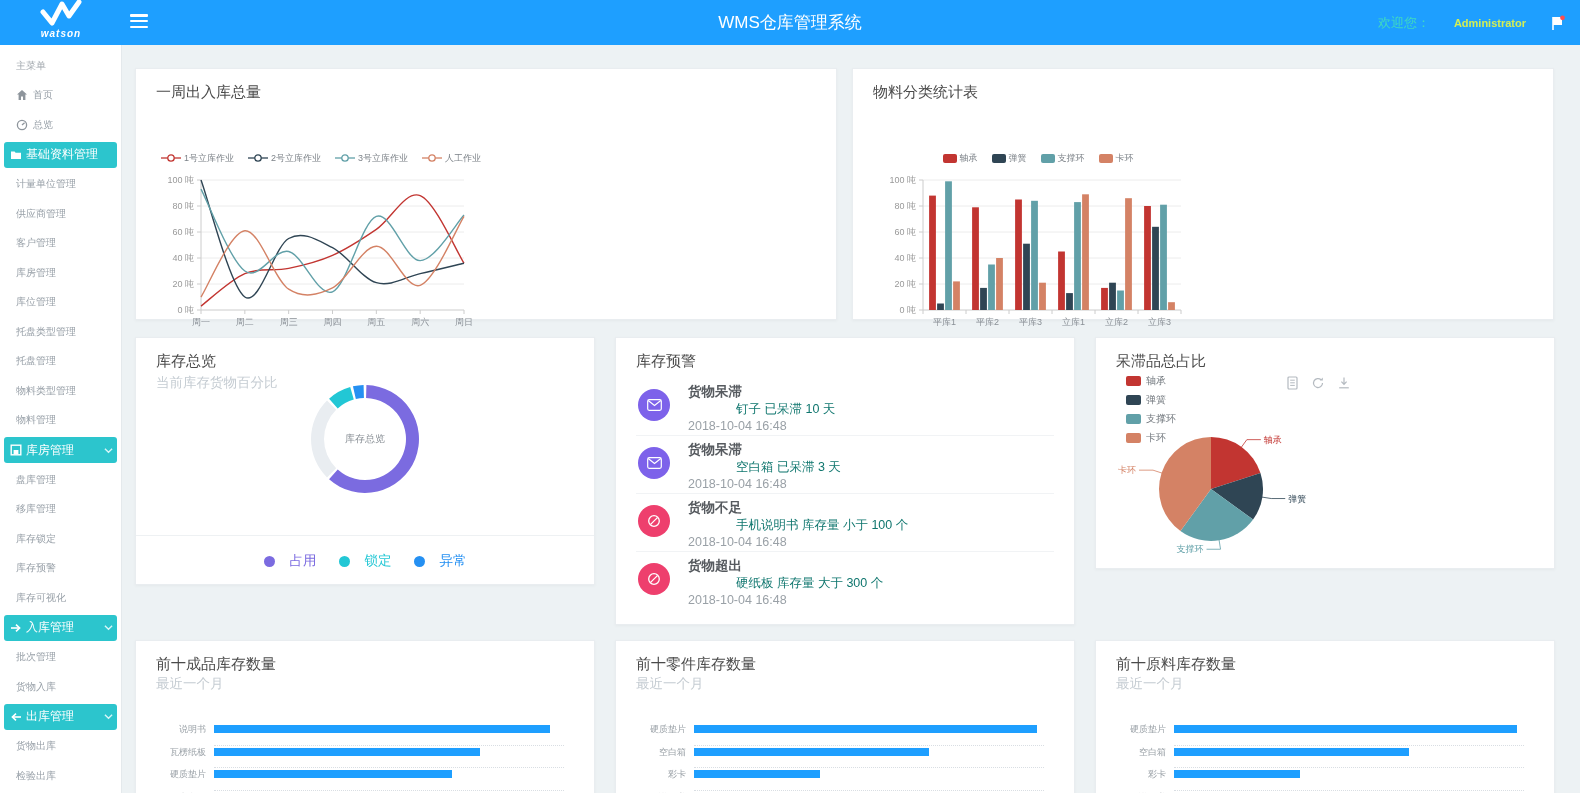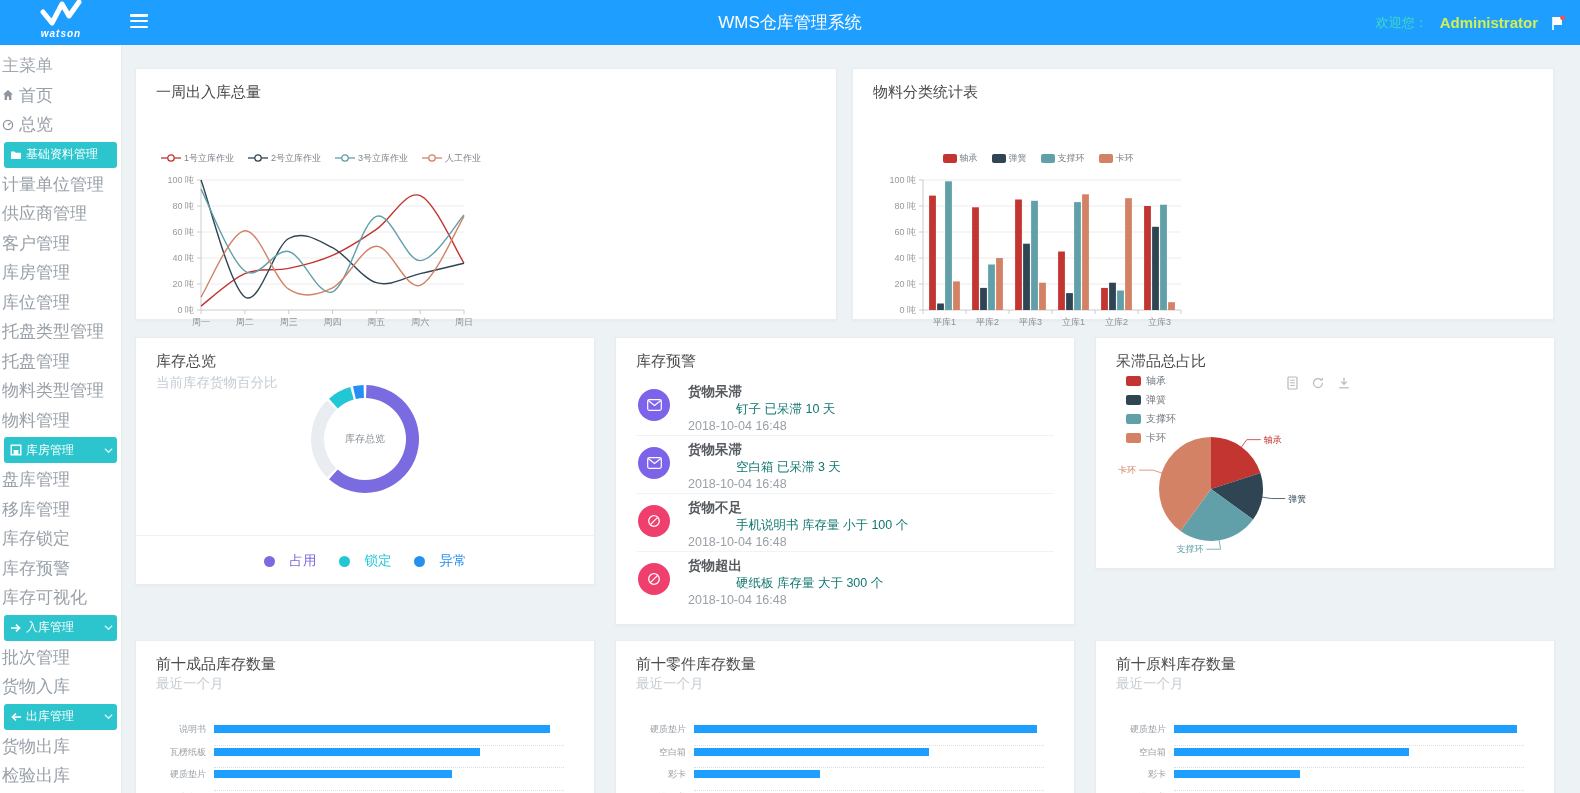--- a/index.html
+++ b/index.html
@@ -6,27 +6,27 @@
   #app{position:relative;width:1580px;height:793px;overflow:hidden;background:#edf2f4;
        font-family:"Liberation Sans","DejaVu Sans",sans-serif;-webkit-font-smoothing:antialiased;}
   
   #header{position:absolute;left:0;top:0;width:1580px;height:45px;background:#1e9fff;z-index:5;}
   #logo{position:absolute;left:0;top:0;width:122px;height:45px;text-align:center;}
   #logo .brand{display:block;color:#fff;font-size:10px;font-weight:bold;font-style:italic;letter-spacing:1px;margin-top:-4px;}
   #hamburger{position:absolute;left:130px;top:14px;width:20px;height:17px;cursor:pointer;}
   #hamburger span{display:block;width:18px;height:2.6px;background:#fff;border-radius:1px;margin-bottom:3.2px;}
   #header-title{position:absolute;left:0;right:0;top:0;height:30px;line-height:45px;text-align:center;
                 color:#fff;font-size:17px;}
-  #header-right{position:absolute;right:14px;top:0;height:45px;display:flex;align-items:center;gap:12px;}
+  #header-right{position:absolute;right:14px;top:0;height:45px;display:flex;align-items:center;gap:24px;}
   #welcome{color:#3fd9c1;font-size:13px;}
-  #username{color:#d3ee55;font-size:15px;font-weight:bold;}
+  #username{color:#d3ee55;font-size:11px;font-weight:bold;}
   
   #sidebar{position:absolute;left:0;top:45px;width:122px;height:748px;background:#fff;
            border-right:1px solid #e4e9ec;overflow:hidden;padding-top:6px;box-sizing:border-box;z-index:4;}
-  .side-row{height:29.5px;display:flex;align-items:center;font-size:17px;color:#98a0a8;padding-left:2px;cursor:pointer;}
+  .side-row{height:29.5px;display:flex;align-items:center;font-size:10px;color:#98a0a8;padding-left:16px;cursor:pointer;}
   .side-row.hdr{color:#a2a8ae;cursor:default;}
   .side-row .licon{display:inline-flex;width:13px;margin-right:4px;color:#8e959c;}
   .side-pill{height:26px;margin:2px 4px;border-radius:3px;background:#2cc5cd;color:#fff;display:flex;
              align-items:center;font-size:12px;padding:0 4px 0 6px;cursor:pointer;}
   .side-pill .licon{display:inline-flex;width:13px;margin-right:3px;color:#fff;}
   .side-pill .chev{margin-left:auto;display:inline-flex;color:#d8f6f8;}
   
   .panel{position:absolute;background:#fff;border:1px solid #e9edf0;box-shadow:0 1px 3px rgba(0,0,0,.04);box-sizing:border-box;}
   #p-weekly{left:135px;top:68px;width:702px;height:252px;}
   #p-material{left:852px;top:68px;width:702px;height:252px;}

